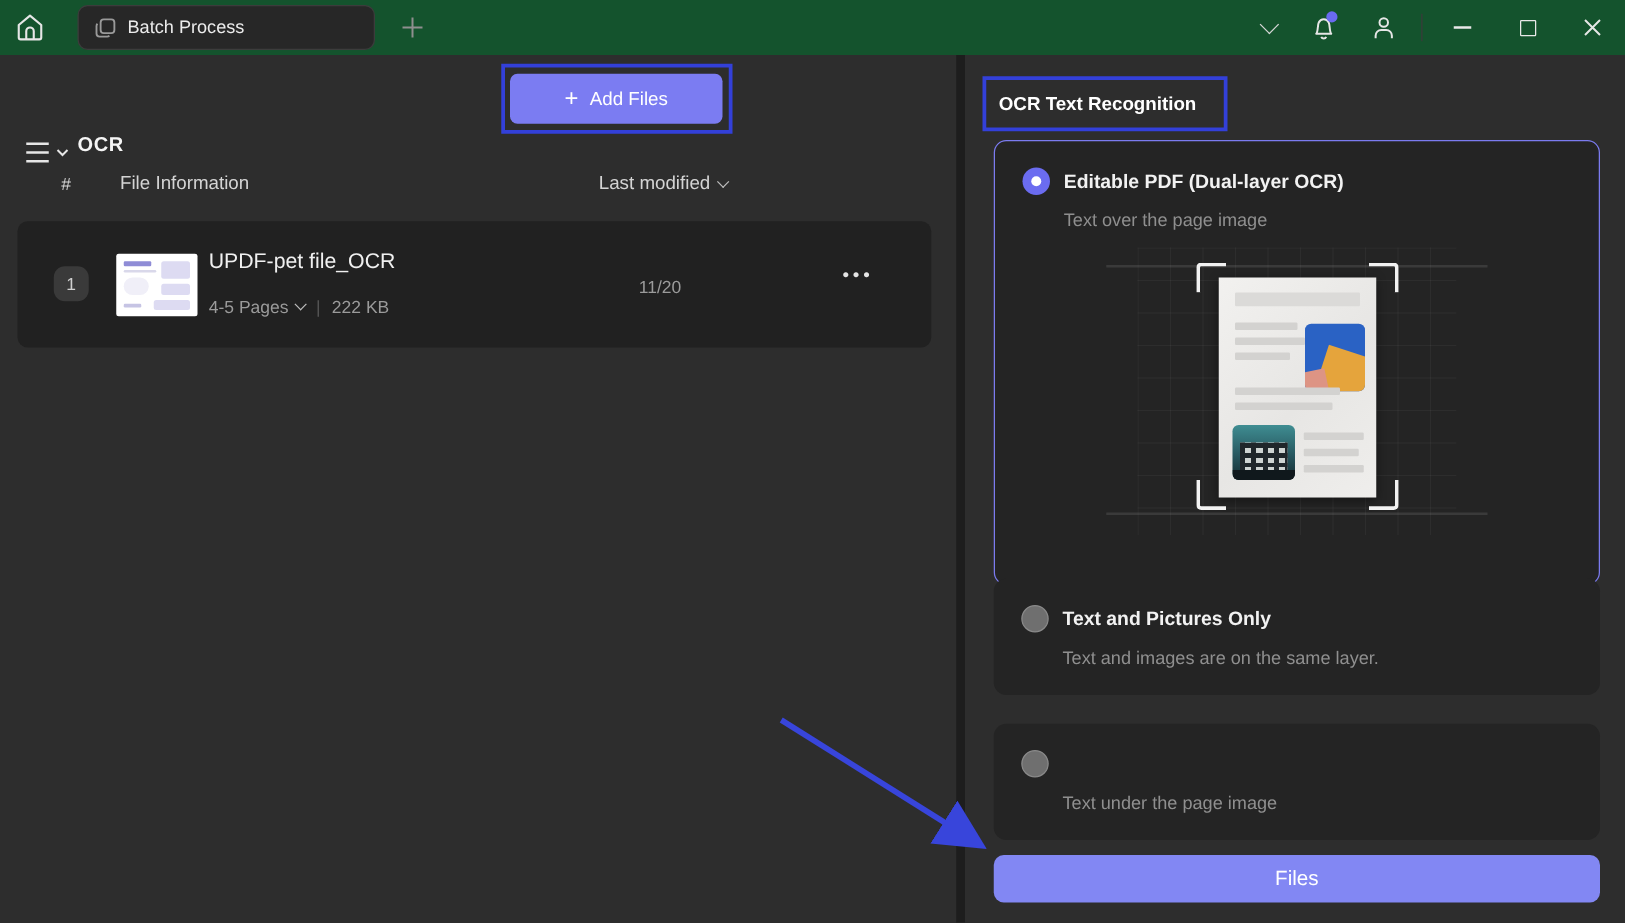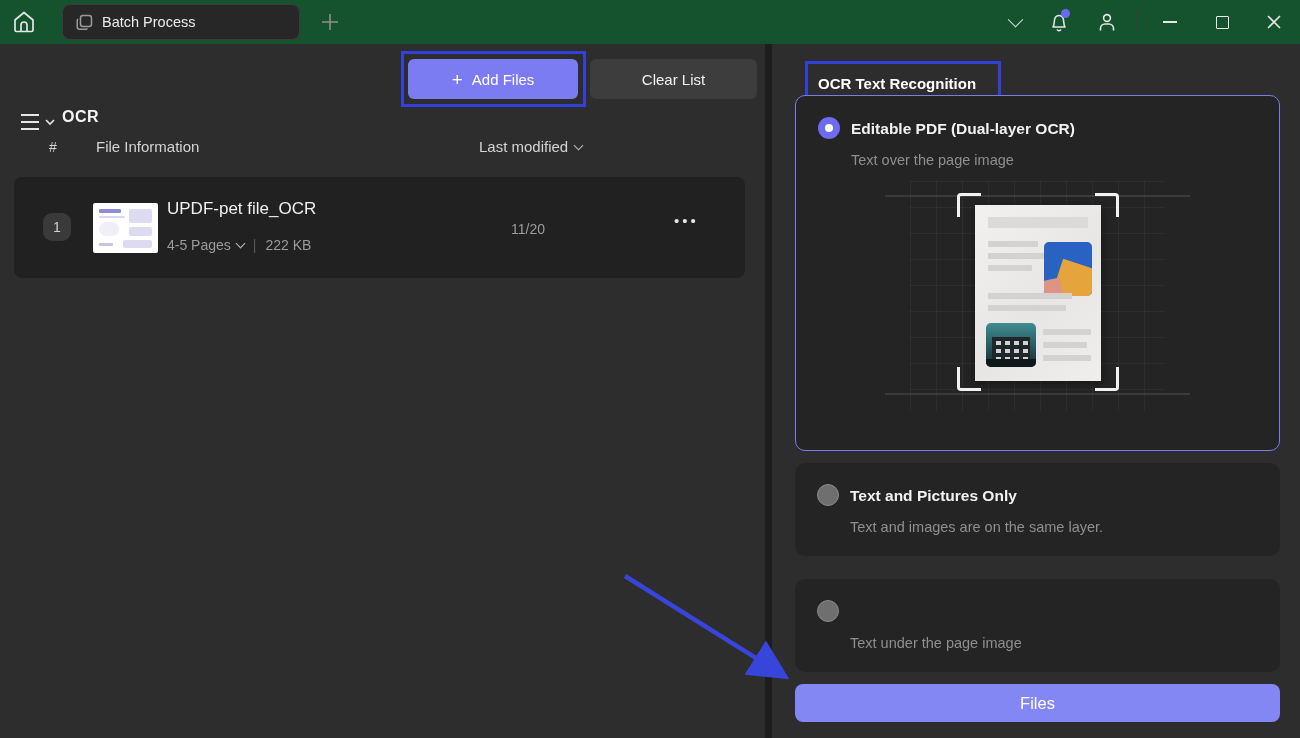--- a/index.html
+++ b/index.html
@@ -56,25 +56,25 @@
   .th-box  { position:absolute; background:#dddbf2; border-radius:2px; }
   .row-name { position:absolute; left:153px; top:22px; font-size:17px; color:#f0f0f0; }
   .row-meta { position:absolute; left:153px; top:60px; display:flex; align-items:center; gap:9px; font-size:14px; color:#9b9b9b; }
   .meta-sep { color:#555; }
   .pages-dd { display:flex; align-items:center; gap:6px; cursor:pointer; }
   .row-date { position:absolute; left:497px; top:44px; font-size:14px; color:#9b9b9b; }
   .row-menu { position:absolute; left:660px; top:35px; font-size:15px; letter-spacing:3px; color:#e5e5e5; cursor:pointer; }
 
   
   .ocrtitle-annotation { position:absolute; left:14px; top:17px; width:196px; height:44px; border:3px solid #3340d9;
-                         display:flex; align-items:center;margin-left:19px; }
+                         display:flex; align-items:center; }
   .ocrtitle-text { margin-left:10px; font-size:15px; font-weight:bold; color:#ffffff; }
 
   .opt-card { position:absolute; left:23px; width:485px; background:#242424; border-radius:10px; cursor:pointer; }
-  .card-1 { top:51px;  height:356px; border:1.5px solid #7b7bef;text-decoration:underline; }
+  .card-1 { top:68px;  height:356px; border:1.5px solid #7b7bef;text-decoration:underline; }
   .card-2 { top:419px; height:93px; }
   .card-3 { top:535px; height:93px; }
 
   .radio { position:absolute; left:22px; top:21px; width:22px; height:22px; border-radius:50%; }
   .radio.sel { background:#6b6cf0; }
   .radio.sel::after { content:""; position:absolute; left:7px; top:7px; width:8px; height:8px; border-radius:50%; background:#ffffff; }
   .radio.unsel { background:#6f6f6f; border:1px solid #8a8a8a; }
 
   .opt-label { position:absolute; left:55px; top:24px; font-size:15.5px; font-weight:bold; color:#f2f2f2; }
   .opt-desc  { position:absolute; left:55px; top:56px; font-size:14.5px; color:#8f8f8f;text-align:right; }
@@ -179,21 +179,20 @@
       <path d="M28 10 l4 4 l4 -4" fill="none" stroke="#e6e6e6" stroke-width="1.6"></path>
     </svg>
   </div>
   <div class="ocr-title">OCR</div>
 
   <div class="addfiles-annotation"></div>
   <button class="btn-addfiles">
     <span class="plus-glyph">+</span>
     <span>Add Files</span>
   </button>
-  <button class="btn-clearlist">Clear List</button>
 
   <div class="col-hash">#</div>
   <div class="col-file">File Information</div>
   <div class="col-modified">
     <span>Last modified</span>
     <span class="mini-chev"></span>
   </div>
 
   <div class="file-row">
     <div class="row-badge">1</div>

